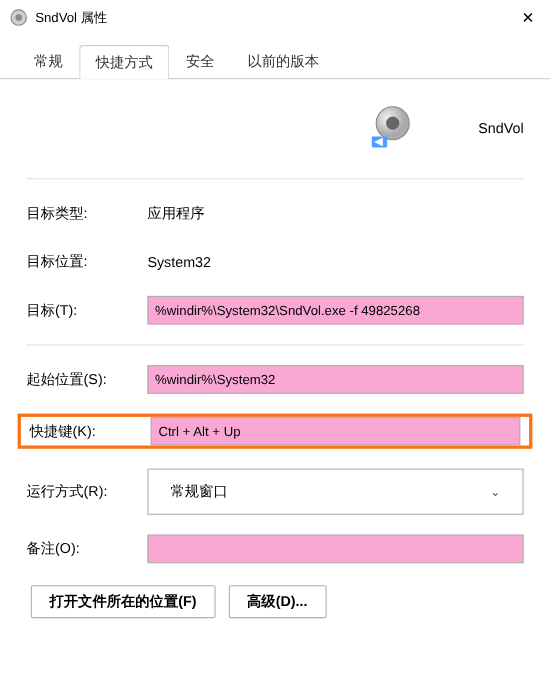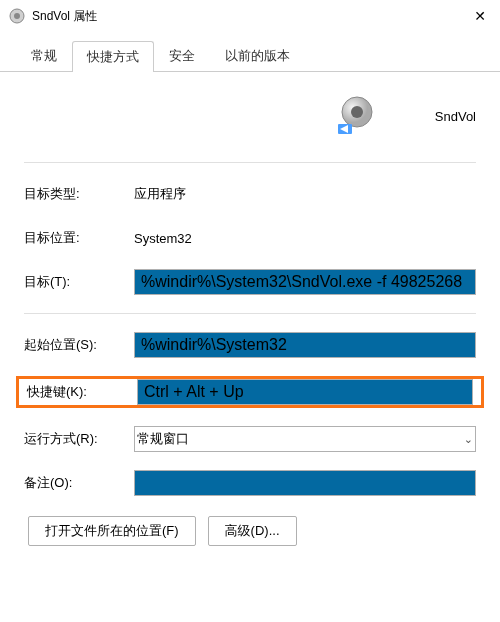--- a/index.html
+++ b/index.html
@@ -18,29 +18,29 @@
     
     .header-row { display: flex; align-items: center; gap: 56px; margin-bottom: 24px; margin-top: 6px; justify-content: flex-end; }
     .app-icon { width: 44px; height: 44px; position: relative; }
     .app-name { font-size: 13px; color: #000; }
     
     .divider { height: 1px; background: #e0e0e0; margin: 14px 0; }
     
     .field-row { display: flex; align-items: center; margin: 18px 0; min-height: 26px; }
     .field-label { width: 110px; font-size: 13px; color: #000; flex-shrink: 0; }
     .field-value-text { font-size: 13px; color: #000; }
-    .field-input { flex: 1; height: 26px; border: 1px solid #b0b0b0; padding: 0 6px; font-size: 16px; color: #000; outline: none; background: #0369a1; }
-    .field-select { flex: 1; height: 26px; border: 1px solid #b0b0b0; padding: 0 2px; font-size: 13px; color: #000; display: flex; align-items: center; justify-content: space-between; cursor: pointer; background: #fff; }
+    .field-input { flex: 1; height: 26px; border: 1px solid #b0b0b0; padding: 0 6px; font-size: 12px; color: #000; outline: none; background: #f9a8d4; }
+    .field-select { flex: 1; height: 42px; border: 1px solid #b0b0b0; padding: 0 20px; font-size: 13px; color: #000; display: flex; align-items: center; justify-content: space-between; cursor: pointer; background: #fff; }
     .chev { font-size: 11px; color: #555; }
     
     .highlight-row { border: 3px solid #f97316; padding: 0 8px; margin: 10px -8px; }
     .highlight-row .field-row { margin: 0; }
     
     .btn-row { display: flex; gap: 12px; margin-top: 20px; justify-content: flex-start; padding-left: 4px; }
-    .btn { height: 30px; padding: 0 16px; border: 1px solid #b0b0b0; background: #fff; font-size: 13px; cursor: pointer; display: flex; align-items: center; justify-content: center; border-radius: 2px; }
+    .btn { height: 30px; padding: 0 16px; border: 1px solid #b0b0b0; background: #fff; font-size: 13px; cursor: pointer; display: flex; align-items: center; justify-content: center; border-radius: 2px; font-weight: bold; }
   </style>
 </head>
 <body>
 
 <div class="titlebar">
   <span class="titlebar-icon">
     <svg viewBox="0 0 18 18">
         <circle cx="9" cy="9" r="7" fill="#d0d0d0" stroke="#888" stroke-width="1"></circle>
         <circle cx="9" cy="9" r="3" fill="#888"></circle>
       </svg>

